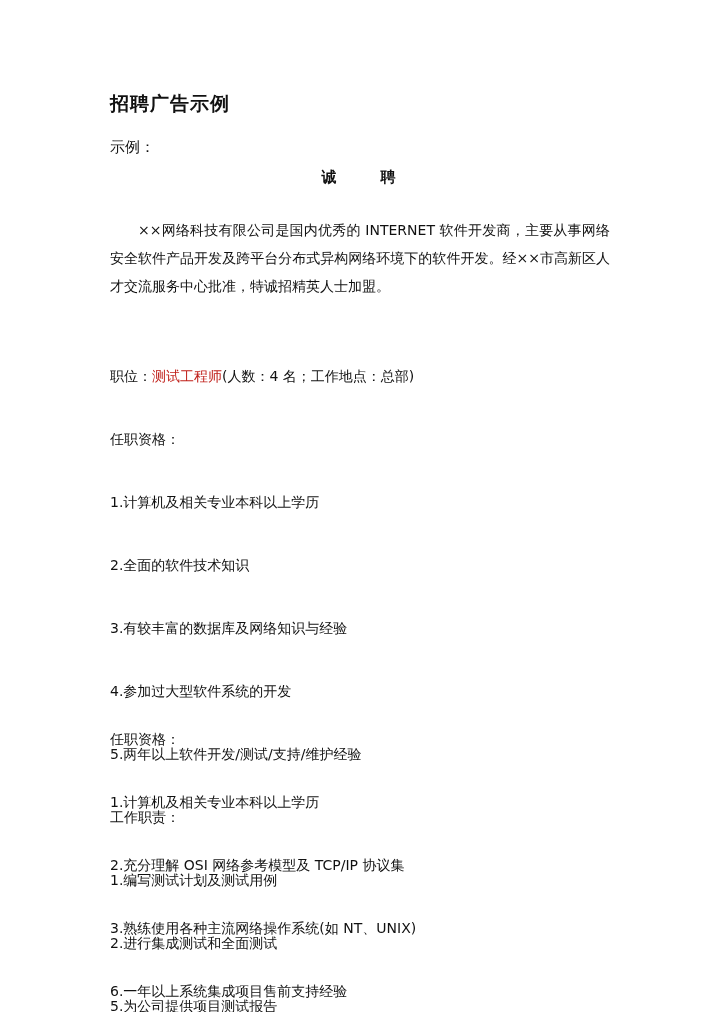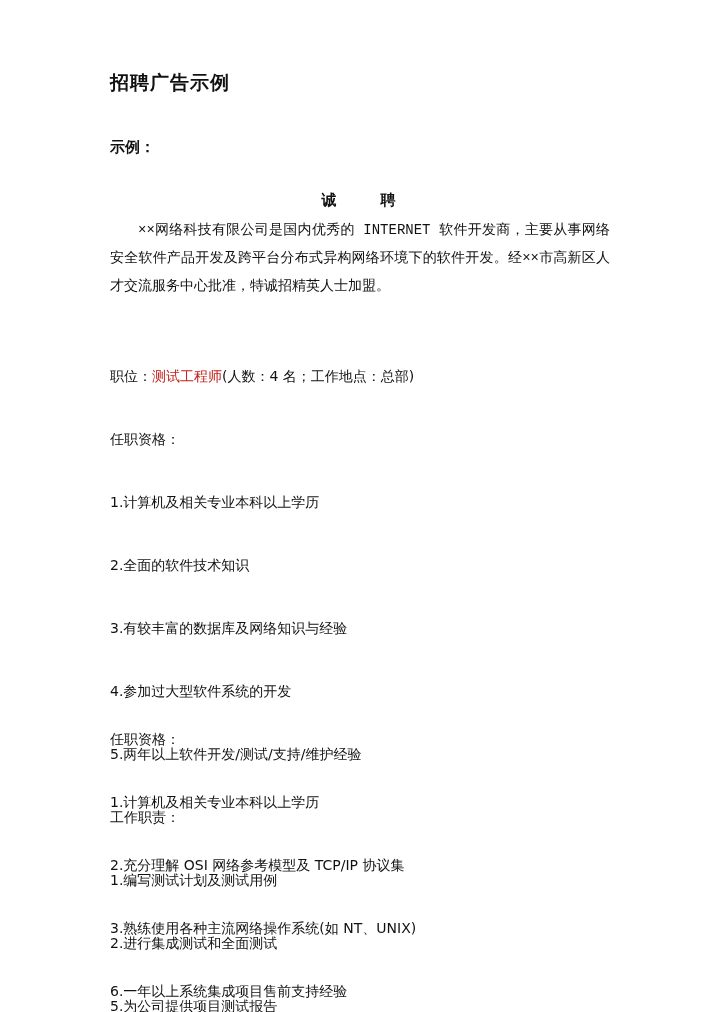--- a/index.html
+++ b/index.html
@@ -11,59 +11,58 @@
       width: 717px;
       height: 1012px;
       position: relative;
       overflow: hidden;
       font-family: "DejaVu Sans", "Liberation Sans", sans-serif;
       color: #111111;
     }
     .doc-title {
       position: absolute;
       left: 110px;
-      top: 70px;
+      top: 91px;
       font-size: 19px;
       font-weight: bold;
       letter-spacing: 1px;
       white-space: nowrap;
       font-family: "DejaVu Serif", "Liberation Serif", serif;
     }
     .example-label {
       position: absolute;
       left: 110px;
       top: 138px;
       font-size: 15px;
-      font-weight: bold;
+      font-weight: normal;
       white-space: nowrap;
       font-family: "DejaVu Serif", "Liberation Serif", serif;
     }
     .center-heading {
       position: absolute;
       left: 0;
-      top: 191px;
+      top: 168px;
       width: 717px;
       text-align: center;
       font-size: 15px;
       font-weight: bold;
       white-space: nowrap;
       font-family: "DejaVu Serif", "Liberation Serif", serif;
     }
     .center-heading span { display: inline-block; }
     .center-heading .gap { width: 44px; }
     .intro {
       position: absolute;
       left: 110px;
       top: 216px;
       width: 500px;
       font-size: 14px;
       line-height: 28px;
       text-indent: 28px;
       text-align: justify;
-      font-family: Liberation Mono, monospace;
     }
     .section {
       position: absolute;
       left: 110px;
       width: 520px;
       font-size: 14px;
     }
     .line {
       height: 28px;
       line-height: 28px;

